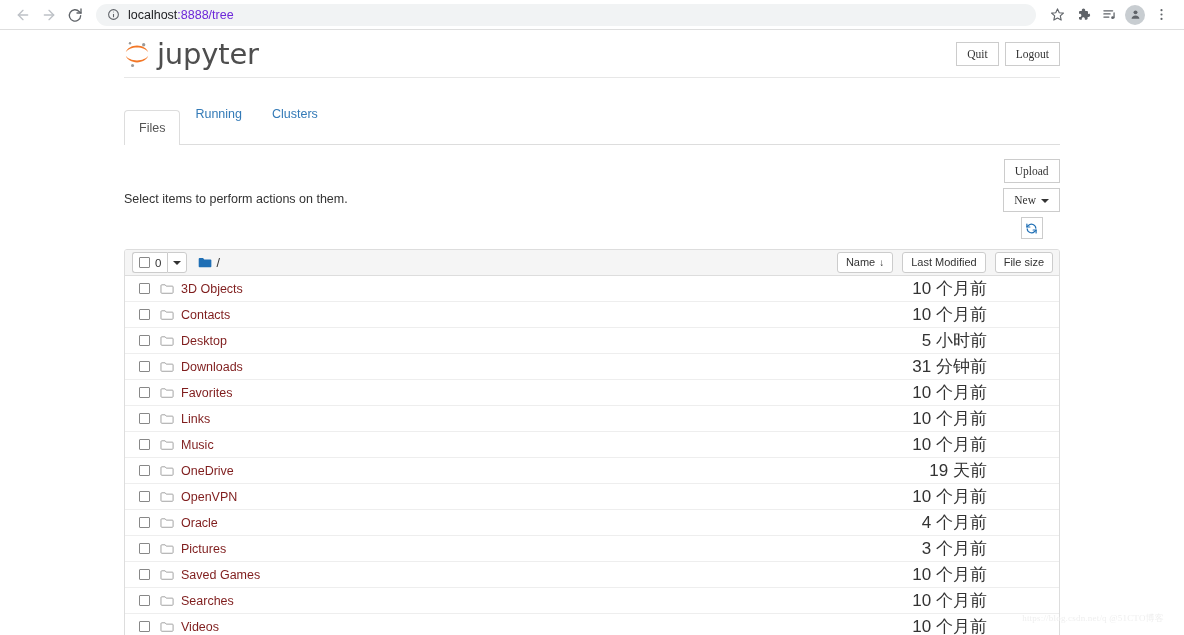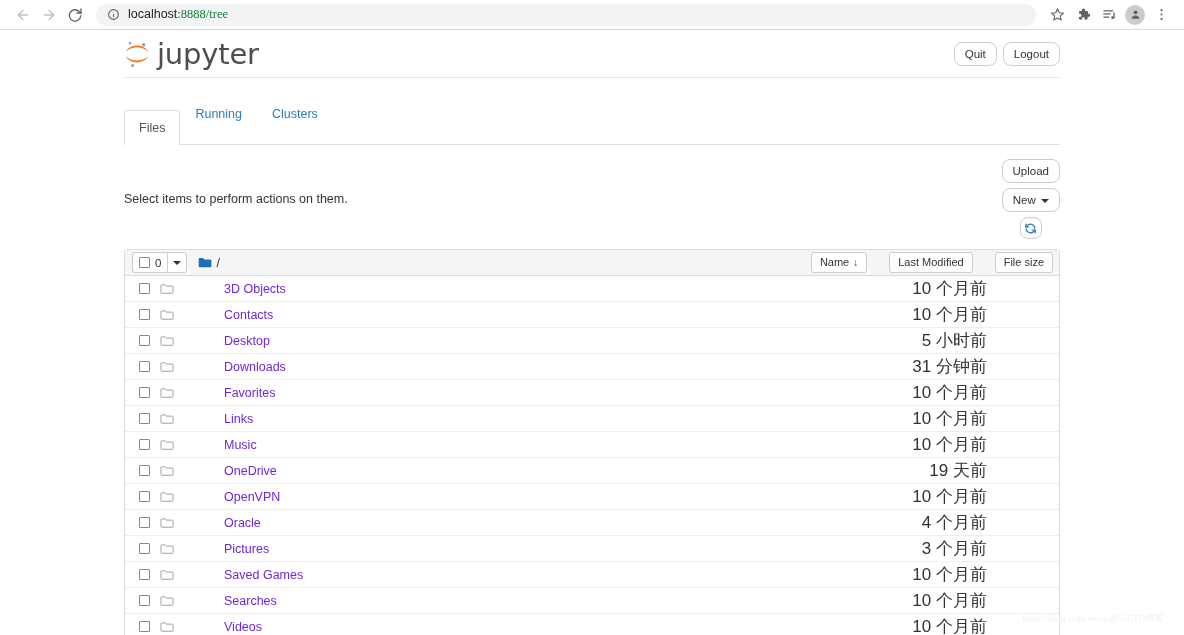--- a/index.html
+++ b/index.html
@@ -46,21 +46,21 @@
     color: #5f6368;
     display: flex; align-items: center; justify-content: center;
   }
   .url-text {
     font-size: 12.5px;
     color: #202124;
     white-space: nowrap;
     overflow: hidden;
   }
   .url-text .url-host { color: #202124; }
-  .url-text .url-path { color: #15803d; font-family: Liberation Serif, serif; }
+  .url-text .url-path { color: #6d28d9; }
   .omni-actions { display: flex; align-items: center; flex: 0 0 auto; }
   .chrome-icon {
     width: 26px; height: 26px;
     display: flex; align-items: center; justify-content: center;
     color: #5f6368;
     cursor: pointer;
   }
   .avatar-btn {
     width: 20px; height: 20px;
     border-radius: 50%;
@@ -96,26 +96,26 @@
   }
   .jp-logo-mark { width: 26px; height: 28px; flex: 0 0 auto; }
   .jp-logo-text {
     font-size: 29px;
     color: #4e4e4e;
     font-family: "DejaVu Sans", sans-serif;
     letter-spacing: -0.2px;
   }
   .header-btns { display: flex; gap: 6px; }
   .btn {
-    font-family: Liberation Sans, sans-serif;
+    font-family: Liberation Serif, serif;
     font-size: 11.5px;
     color: #333333;
     background: #ffffff;
     border: 1px solid #cccccc;
-    border-radius: 8px;
+    border-radius: 0;
     padding: 4px 10px;
     line-height: 14px;
     cursor: pointer;
     white-space: nowrap;
   }
 
   
   .tabs {
     display: flex;
     border-bottom: 1px solid #dddddd;
@@ -217,21 +217,21 @@
     cursor: pointer;
   }
   .sel-count { font-size: 11.5px; color: #333333; }
   .breadcrumb {
     display: flex; align-items: center; gap: 4px;
     margin-left: 11px;
     font-size: 12.5px;
     color: #333333;
   }
   .folder-blue { color: #1f6fb5; display: flex; align-items: center; }
-  .tb-right { display: flex; gap: 22px; }
+  .tb-right { display: flex; gap: 9px; }
   .col-btn {
     font-size: 11px;
     color: #333333;
     background: #ffffff;
     border: 1px solid #cccccc;
     border-radius: 3px;
     padding: 3px 8px;
     line-height: 13px;
     cursor: pointer;
     display: flex;
@@ -253,24 +253,23 @@
   .row-icon {
     width: 14px;
     margin-right: 7px;
     color: #9a9a9a;
     display: flex;
     align-items: center;
     flex: 0 0 auto;
   }
   .row-name {
     font-size: 12.5px;
-    color: #6d28d9;
+    color: #7f1d1d;
     cursor: pointer;
     white-space: nowrap;
-    margin-left: 43px;
   }
   .row-name.underlined { text-decoration: underline; }
   .row-spacer { flex: 1 1 auto; }
   .row-modified {
     font-size: 17px;
     color: #333333;
     text-align: right;
     white-space: nowrap;
     padding-right: 62px;
   }

